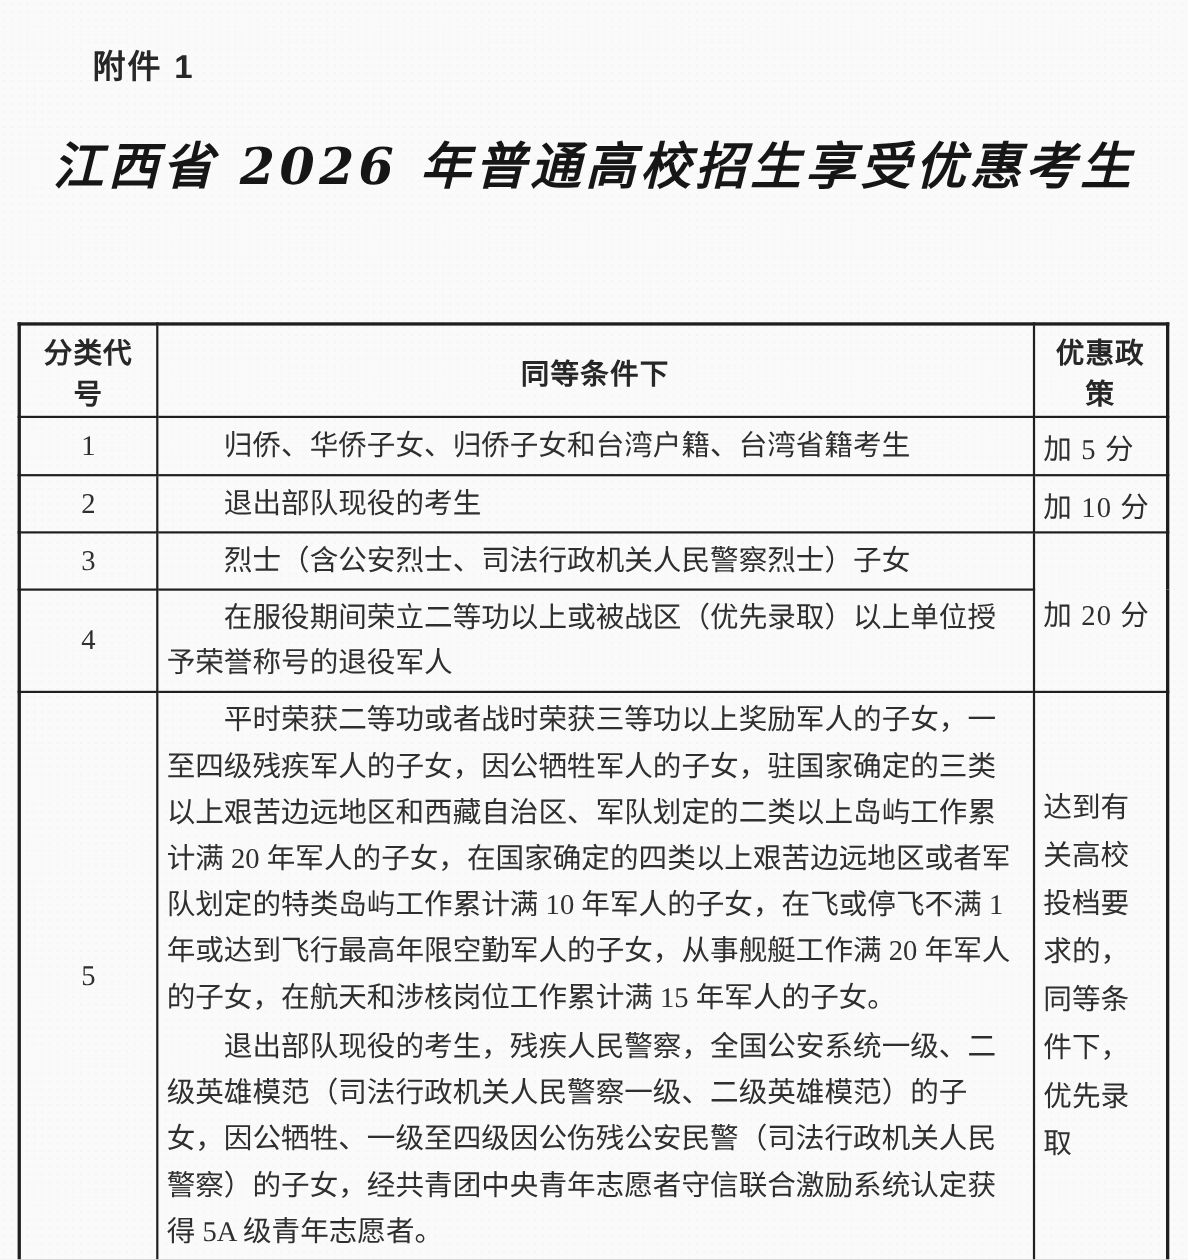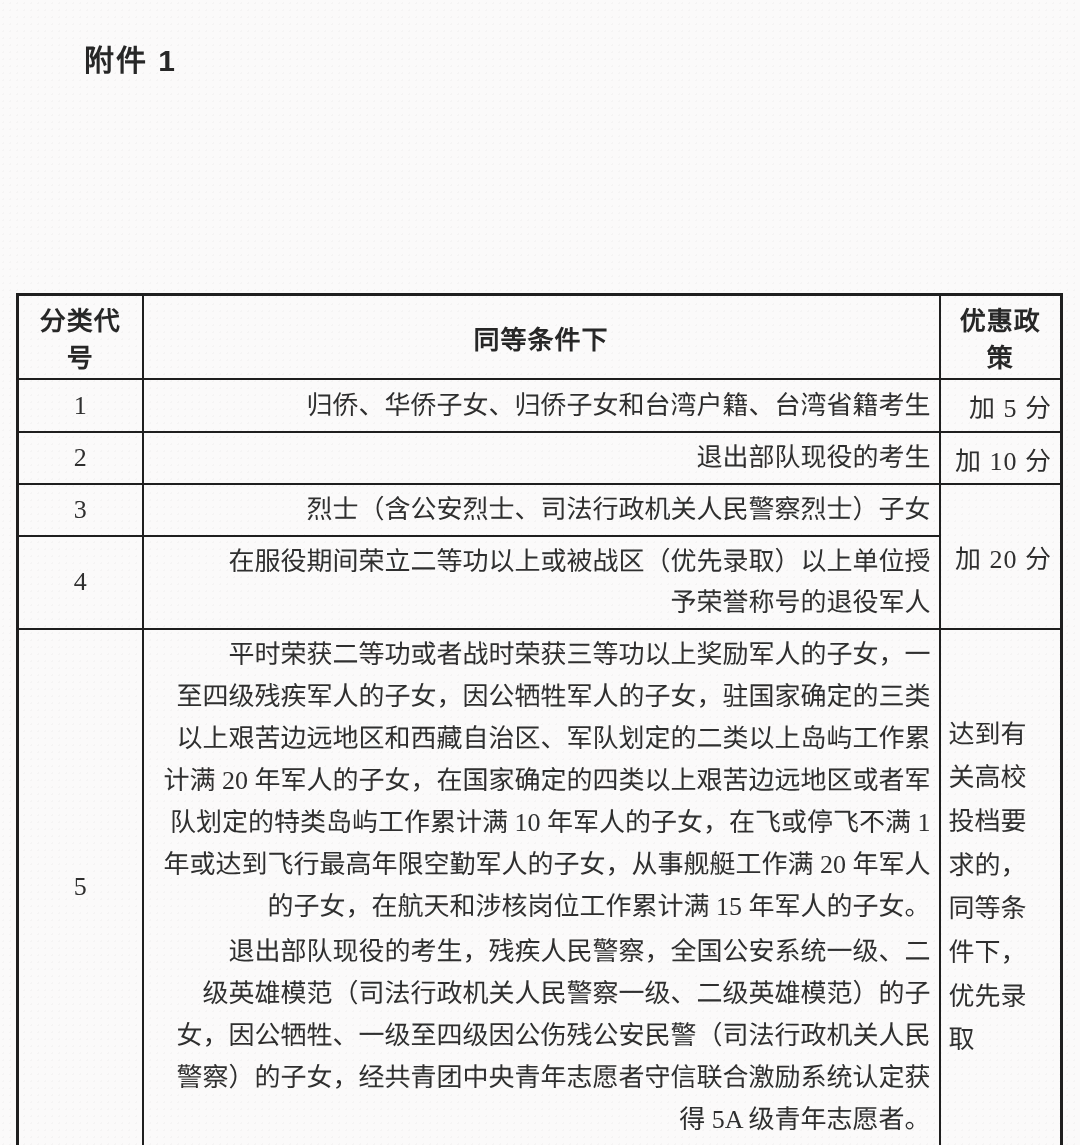--- a/index.html
+++ b/index.html
@@ -77,31 +77,31 @@
     text-align: center;
     color: #272727;
     height: 52px;
     letter-spacing: 1px;
   }
   .cell-code {
     text-align: center;
     font-family: "Liberation Serif", "DejaVu Serif", serif;
   }
   .cell-target {
-    text-align: right;
+    text-align: left;
     padding: 8px 16px;
     line-height: 1.6;
   }
   .cell-target .indent, .cell-target p {
     text-indent: 2em;
     margin: 0;
   }
   .cell-target p + p { margin-top: 2px; }
   .cell-policy {
-    text-align: right;
+    text-align: left;
     letter-spacing: 1px;
   }
   .cell-policy-long {
     text-align: left;
     padding: 8px 9px;
     line-height: 1.68;
     letter-spacing: 0;
   }
   tr.row-h1 { height: 53px; }
   tr.row-h2 { height: 52px; }
@@ -114,20 +114,21 @@
   }
 </style>
 </head>
 <body>
 
 <div class="page">
 
   <div class="attachment-label">附件 1</div>
 
   <div class="doc-title">
+    <span class="title-line1">江西省 2026 年普通高校招生享受优惠考生</span>
   </div>
 
   <table class="policy-table">
     <colgroup>
       <col class="col-code">
       <col class="col-target">
       <col class="col-policy">
     </colgroup>
     <thead>
       <tr>

